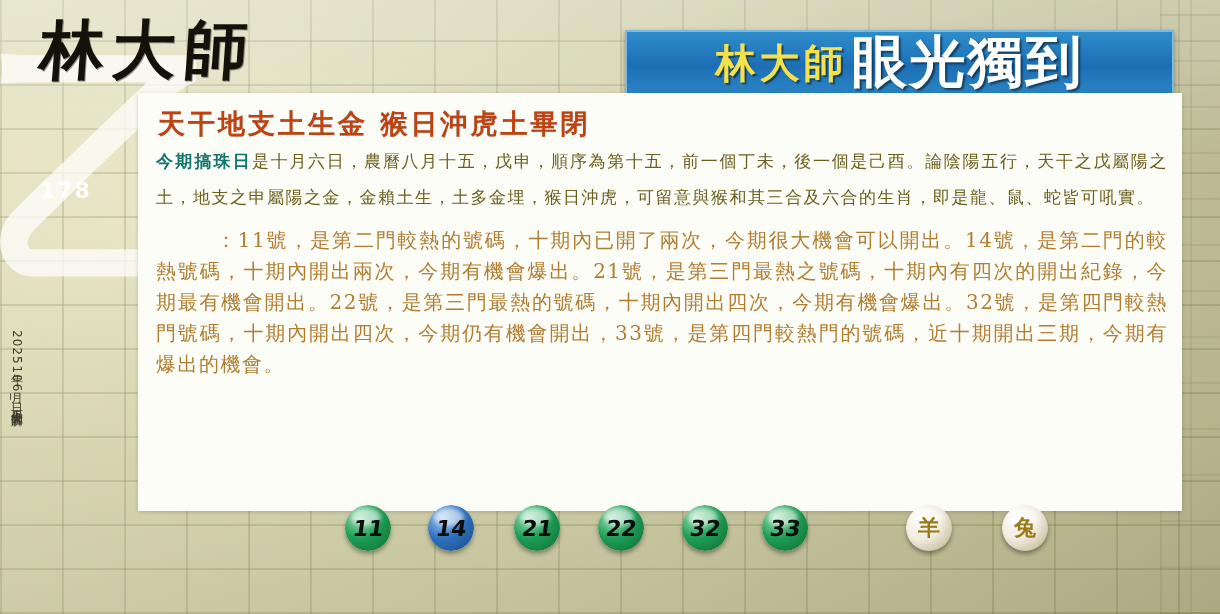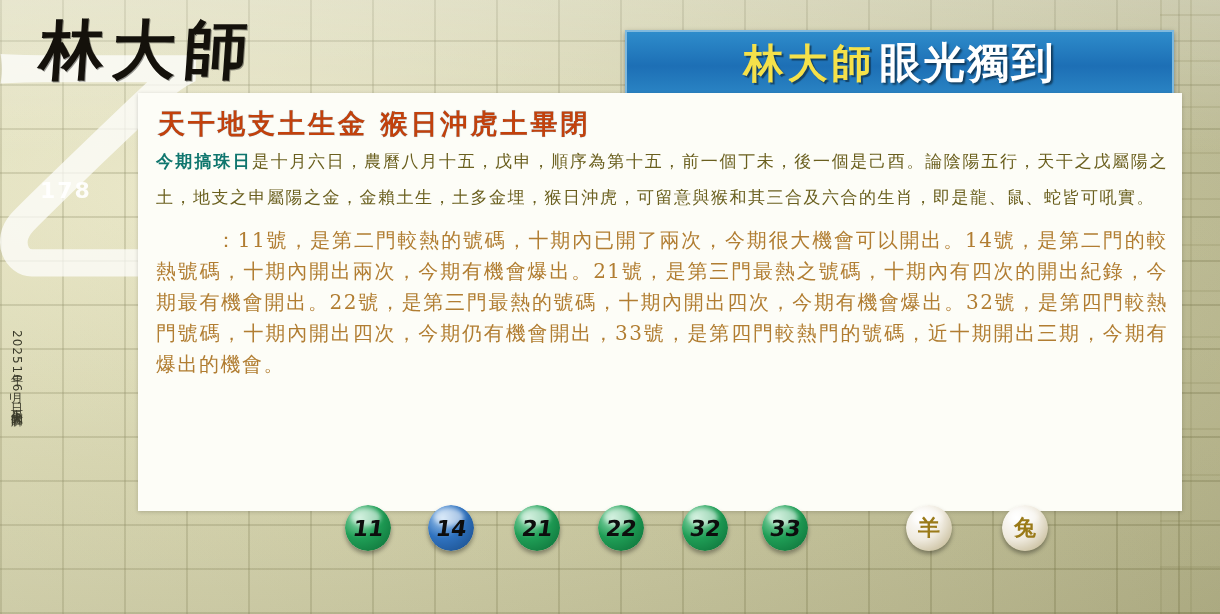--- a/index.html
+++ b/index.html
@@ -63,21 +63,21 @@
     display:flex;align-items:center;justify-content:center;
     box-shadow:0 2px 5px rgba(0,0,0,.35);
   }
   .banner .b1{
     font-family:"DejaVu Serif","Liberation Serif",serif;
     font-size:40px;font-weight:bold;color:#f5e14a;letter-spacing:4px;
     text-shadow:2px 2px 1px rgba(0,0,0,.45);
   }
   .banner .b2{
     font-family:"DejaVu Serif","Liberation Serif",serif;
-    font-size:42px;font-weight:bold;color:#ffffff;letter-spacing:2px;
+    font-size:56px;font-weight:bold;color:#ffffff;letter-spacing:2px;
     text-shadow:2px 2px 2px rgba(0,0,0,.5);
     margin-left:4px;
   }
 
   
   .sheet{
     position:absolute;left:138px;top:93px;width:1044px;height:418px;
     background:#fdfdf7;
     box-shadow:0 1px 4px rgba(0,0,0,.18);
   }

